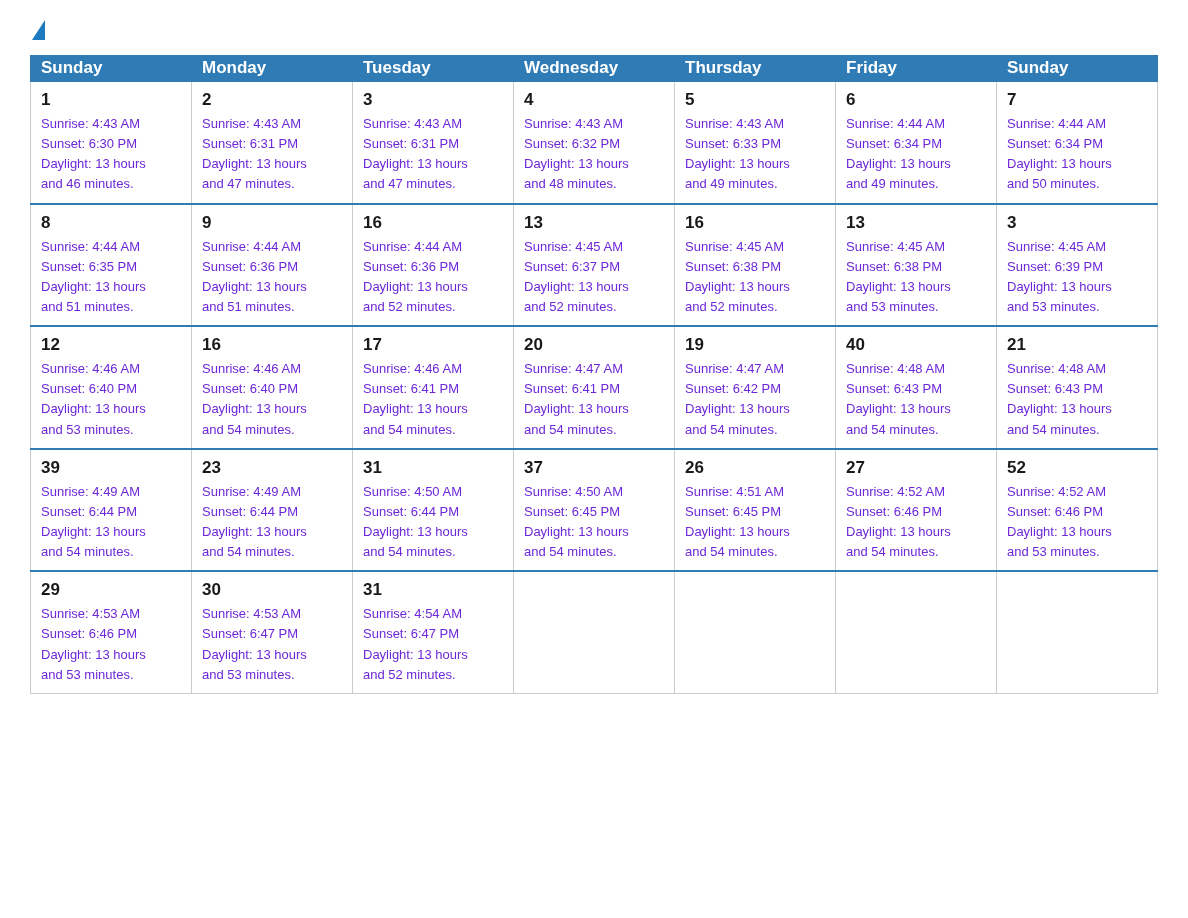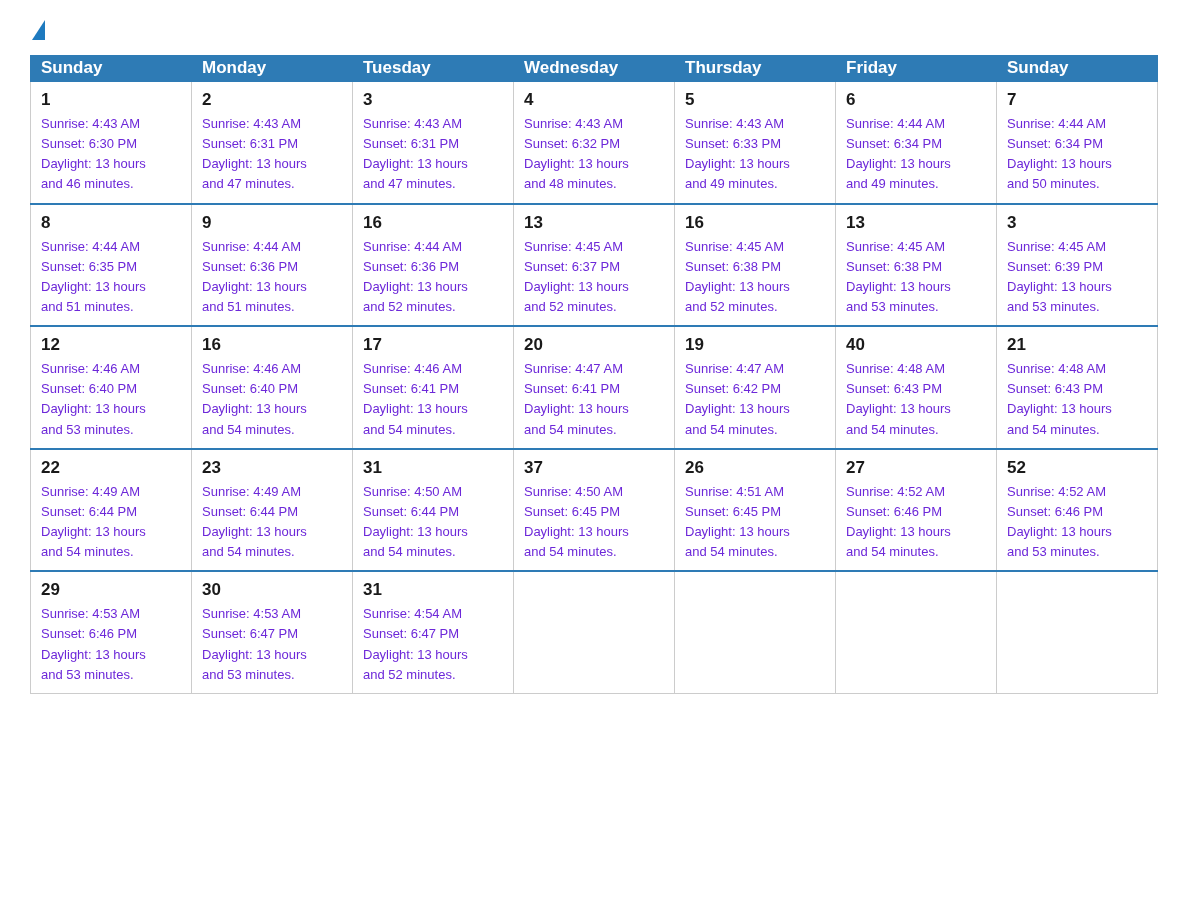--- a/index.html
+++ b/index.html
@@ -215,21 +215,21 @@
           <span class="day-number">40</span>
           <div class="day-info">Sunrise: 4:48 AM<br>Sunset: 6:43 PM<br>Daylight: 13 hours<br>and 54 minutes.</div>
         </td>
         <td>
           <span class="day-number">21</span>
           <div class="day-info">Sunrise: 4:48 AM<br>Sunset: 6:43 PM<br>Daylight: 13 hours<br>and 54 minutes.</div>
         </td>
       </tr>
       <tr>
         <td>
-          <span class="day-number">22</span>
+          <span class="day-number">39</span>
           <div class="day-info">Sunrise: 4:49 AM<br>Sunset: 6:44 PM<br>Daylight: 13 hours<br>and 54 minutes.</div>
         </td>
         <td>
           <span class="day-number">23</span>
           <div class="day-info">Sunrise: 4:49 AM<br>Sunset: 6:44 PM<br>Daylight: 13 hours<br>and 54 minutes.</div>
         </td>
         <td>
           <span class="day-number">31</span>
           <div class="day-info">Sunrise: 4:50 AM<br>Sunset: 6:44 PM<br>Daylight: 13 hours<br>and 54 minutes.</div>
         </td>

